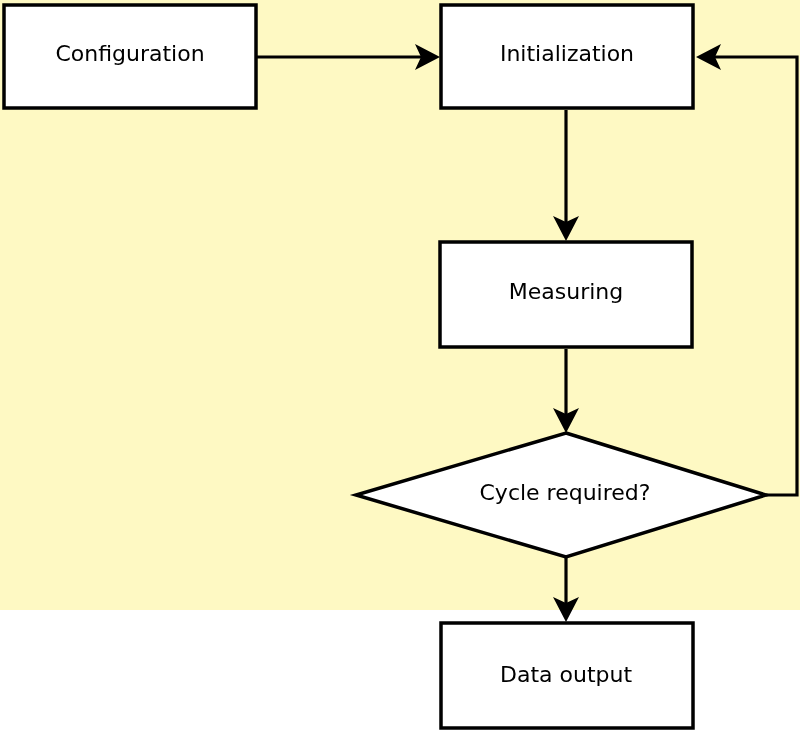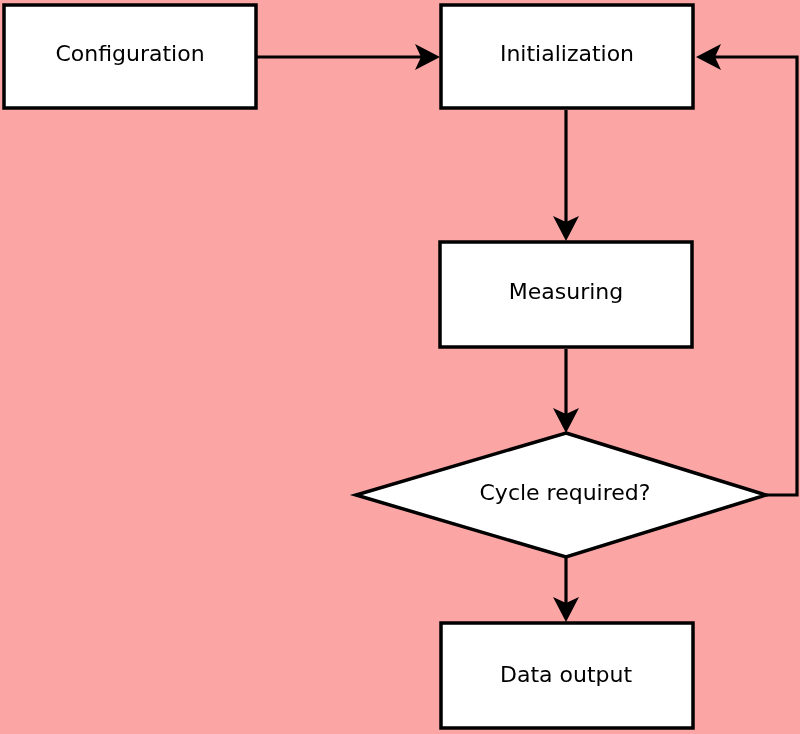--- a/index.html
+++ b/index.html
@@ -6,22 +6,22 @@
     margin: 0;
     padding: 0;
     background: #ffffff;
     width: 800px;
     height: 734px;
     overflow: hidden;
   }
   .canvas {
     position: relative;
     width: 800px;
-    height: 734px;
-    background: #fca5a5;
+    height: 610px;
+    background: #fef9c3;
   }
   svg text {
     font-family: "DejaVu Sans", "Liberation Sans", sans-serif;
     font-size: 22px;
     fill: #000000;
     text-anchor: middle;
   }
   .node-shape {
     fill: #ffffff;
     stroke: #000000;

